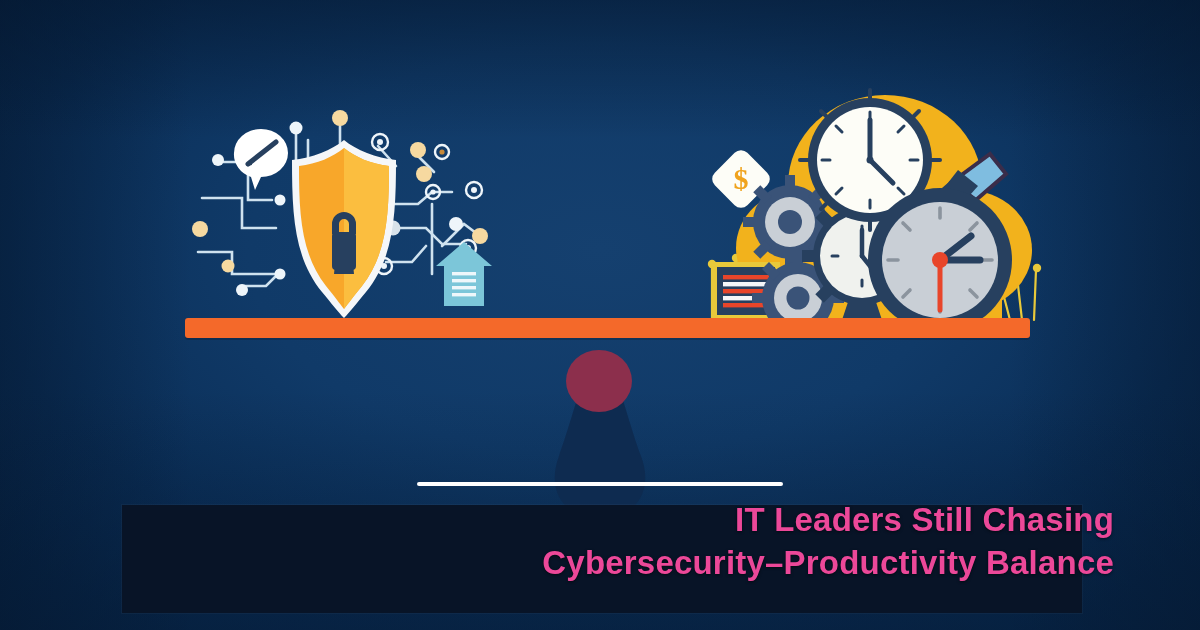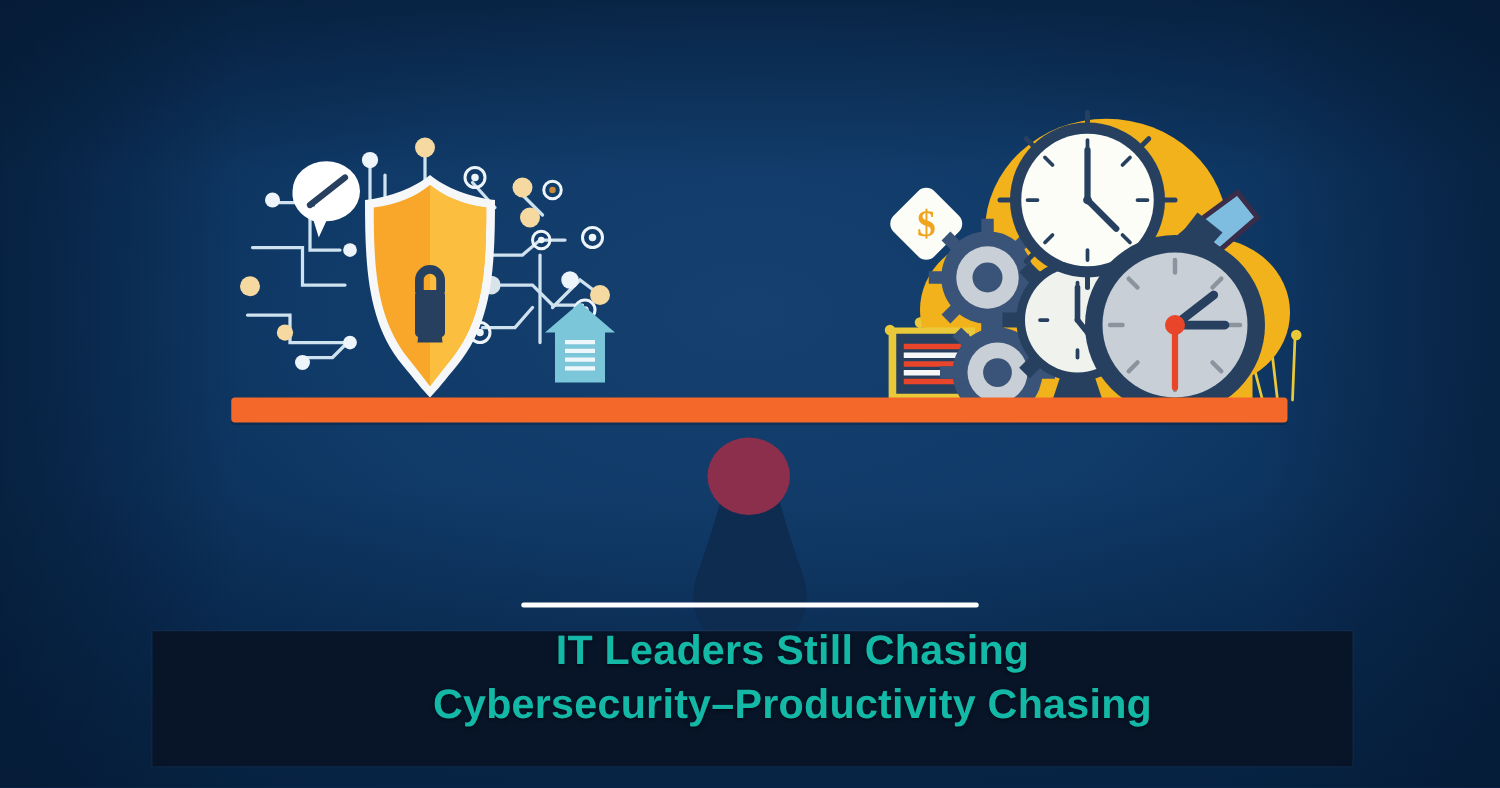--- a/index.html
+++ b/index.html
@@ -90,22 +90,22 @@
     width: 366px;
     height: 4px;
     background: #ffffff;
     border-radius: 2px;
   }
   .title-text {
     position: absolute;
     left: 122px;
     top: 498px;
     width: 960px;
-    text-align: center;
-    color: #14b8a6;
+    text-align: right;
+    color: #ec4899;
     font-weight: bold;
     font-size: 33px;
     line-height: 43px;
     letter-spacing: 0.2px;
     text-shadow: 0 1px 3px rgba(0,0,0,0.55);
     padding-left: 32px;
   }
   .title-line { display: block; }
 </style>
 </head>
@@ -357,16 +357,16 @@
     <svg width="126" height="168" viewBox="0 0 126 168">
       <path d="M63 2 C76 2 88 60 104 104 C118 142 96 166 63 166 C30 166 8 142 22 104 C38 60 50 2 63 2 Z" fill="#0e2b50"></path>
     </svg>
   </div>
   <div class="fulcrum-knob"></div>
 
   <div class="title-rule"></div>
   <div class="title-banner"></div>
   <div class="title-text">
     <span class="title-line">IT Leaders Still Chasing</span>
-    <span class="title-line">Cybersecurity–Productivity Chasing</span>
+    <span class="title-line">Cybersecurity–Productivity Balance</span>
   </div>
 
 </div>
 
 </body></html>

